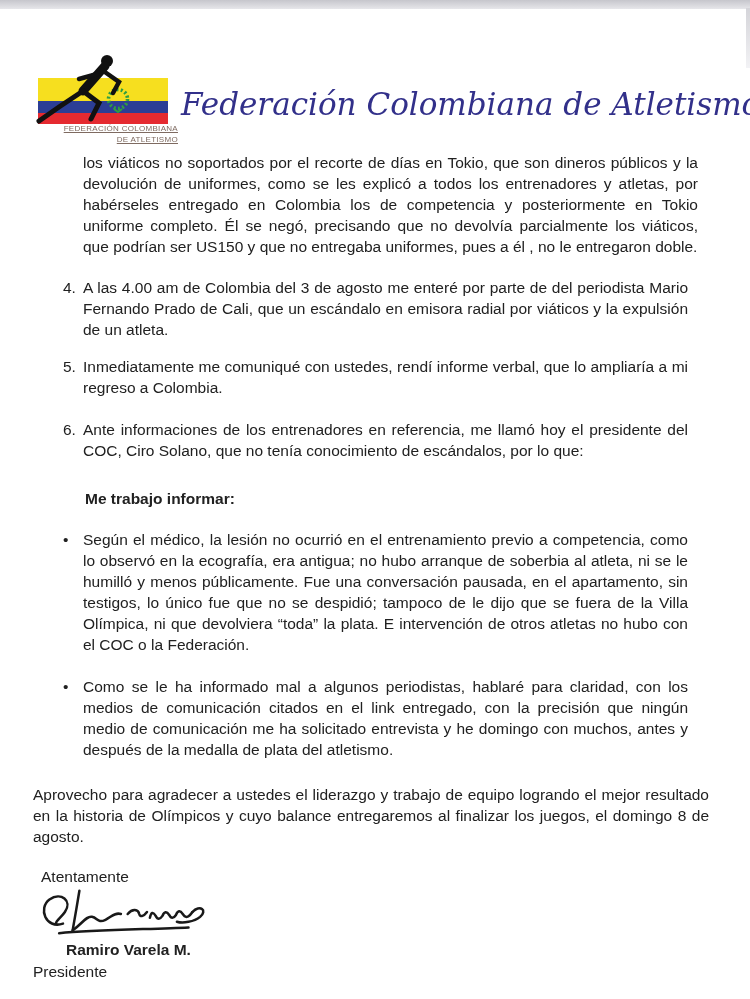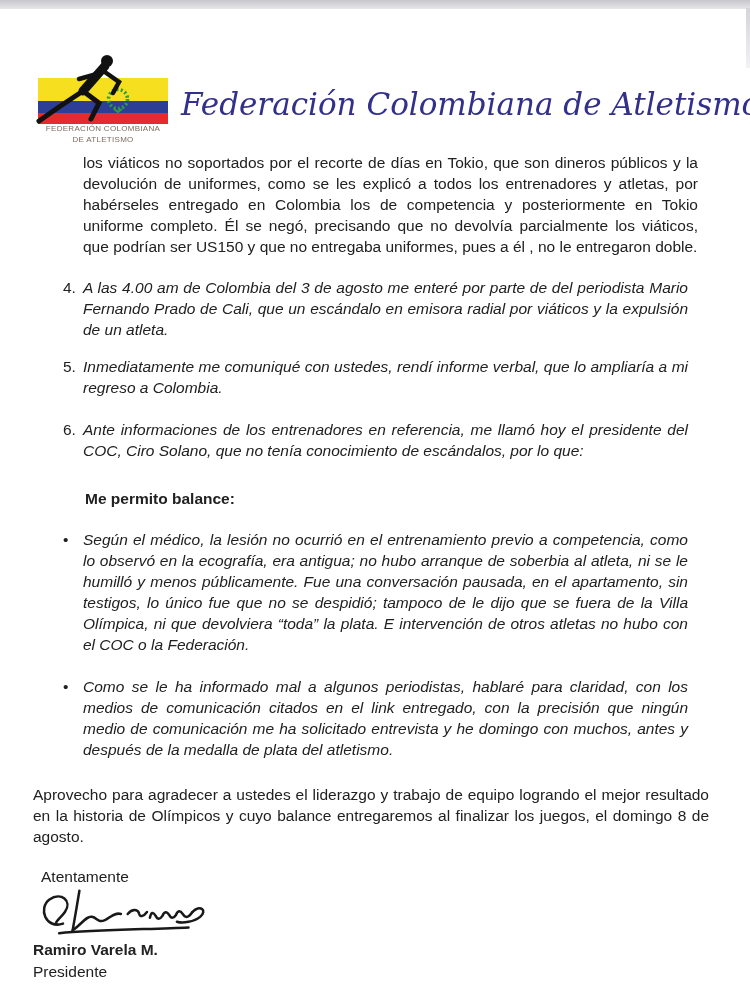--- a/index.html
+++ b/index.html
@@ -31,22 +31,22 @@
   }
   .flag .y { flex: 2; }
   .flag .b { flex: 1; }
   .flag .r { flex: 1; }
 
   .runner-svg { position: absolute; left: 33px; top: 53px; }
   .wreath-svg { position: absolute; left: 104px; top: 85px; }
 
   .logo-caption {
     position: absolute; left: 28px; top: 124px; width: 150px;
-    text-align: center; font-size: 8px; line-height: 10.5px;
-    color: #7e6a60; letter-spacing: 0.3px;
+    text-align: right; font-size: 8px; line-height: 10.5px;
+    color: #7e6a60; letter-spacing: 0.3px; text-decoration: underline;
   }
 
   .script-title {
     position: absolute; left: 181px; top: 86px; width: 560px;
     font-family: "DejaVu Serif", serif;
     font-style: italic;
     font-size: 31px;
     letter-spacing: 0px;
     color: #32308a;
     white-space: nowrap;
@@ -56,35 +56,35 @@
   .letter {
     position: absolute; top: 152px; left: 0; width: 750px;
     padding-left: 33px; padding-right: 29px; box-sizing: border-box;
     font-size: 15.5px; line-height: 21px;
   }
   .para { text-align: justify; }
   .intro { margin: 0 23px 20px 50px; }
 
   .item { display: flex; margin-left: 30px; margin-right: 33px; }
   .item .marker { width: 20px; flex: 0 0 20px; }
-  .item .txt { flex: 1; text-align: justify; font-style: italic; }
+  .item .txt { flex: 1; text-align: justify; }
   .mb16 { margin-bottom: 16px; }
   .mb21 { margin-bottom: 21px; }
   .mb24 { margin-bottom: 24px; }
   .mb27 { margin-bottom: 27px; }
 
   .emphasis { margin: 0 0 20px 52px; font-weight: bold; }
 
   .closing { margin: 0 12px 19px 0; }
 
   .salutation { margin: 0 0 0 8px; }
 
   .signature-block { margin-left: 2px; margin-top: -2px; height: 58px; }
 
-  .sig-name { font-weight: bold; margin-top: -4px; }
+  .sig-name { font-weight: bold; margin-top: -4px; margin-left: 33px; }
   .sig-role { margin-top: 1px; }
 </style>
 </head>
 <body>
 
 <div class="top-bar"></div>
 <div class="right-edge"></div>
 
 <div class="header">
 
@@ -130,21 +130,21 @@
   <div class="item mb21">
     <span class="marker">5.</span>
     <span class="txt">Inmediatamente me comuniqué con ustedes, rendí informe verbal, que lo ampliaría a mi regreso a Colombia.</span>
   </div>
 
   <div class="item mb27">
     <span class="marker">6.</span>
     <span class="txt">Ante informaciones de los entrenadores en referencia, me llamó hoy el presidente del COC, Ciro Solano, que no tenía conocimiento de escándalos, por lo que:</span>
   </div>
 
-  <div class="emphasis">Me permito balance:</div>
+  <div class="emphasis">Me trabajo informar:</div>
 
   <div class="item mb21">
     <span class="marker">•</span>
     <span class="txt">Según el médico, la lesión no ocurrió en el entrenamiento previo a competencia, como lo observó en la ecografía, era antigua; no hubo arranque de soberbia al atleta, ni se le  humilló y menos públicamente. Fue una conversación pausada, en el apartamento, sin testigos, lo único fue que no se despidió; tampoco de le dijo que se fuera  de la Villa Olímpica, ni que devolviera “toda” la plata. E intervención de otros atletas no hubo con el COC o la Federación.</span>
   </div>
 
   <div class="item mb24">
     <span class="marker">•</span>
     <span class="txt">Como se le ha informado mal a algunos periodistas, hablaré para claridad, con los medios de comunicación citados en el link entregado, con la precisión que ningún medio de comunicación me ha solicitado entrevista y he domingo con muchos, antes y después de la medalla de plata del atletismo.</span>
   </div>

